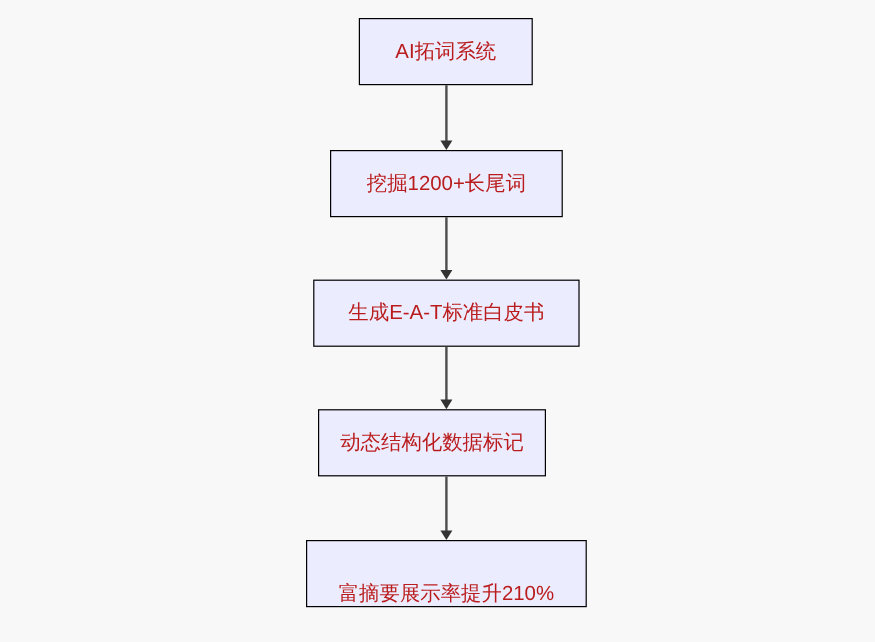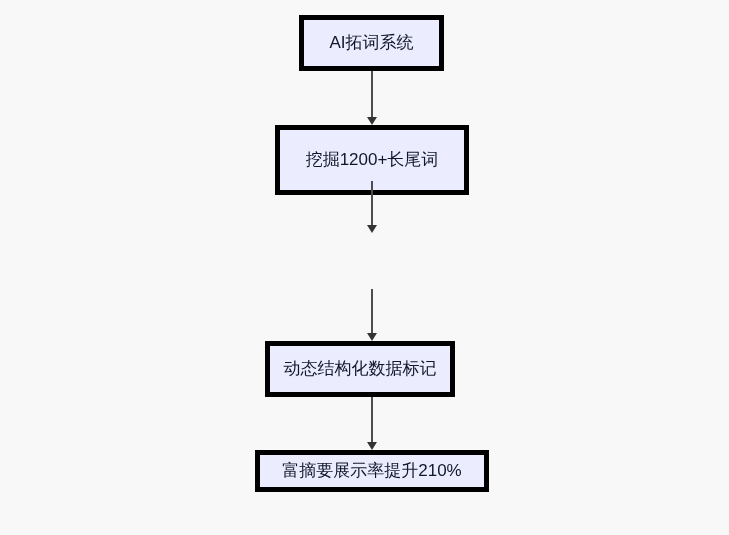--- a/index.html
+++ b/index.html
@@ -9,25 +9,25 @@
   .canvas {
     position: relative;
     width: 729px;
     height: 535px;
     background: #f8f8f8;
     overflow: hidden;
   }
   .node {
     position: absolute;
     background: #ECECFF;
-    border: 5px solid #000000;
+    border: 1px solid #000000;
     display: flex;
     align-items: center;
     justify-content: center;
-    color: #0f172a;
+    color: #b91c1c;
     font-size: 17px;
     text-align: center;
     line-height: 1.2;
   }
   .node span { white-space: nowrap; }
   .edge {
     position: absolute;
     width: 12px;
     transform: translateX(-6px); 
   }
@@ -44,24 +44,24 @@
     bottom: 0;
     left: 1px;
     width: 0;
     height: 0;
     border-left: 5px solid transparent;
     border-right: 5px solid transparent;
     border-top: 8px solid #333333;
   }
   
   .n0 { left: 299px; top: 15px;  width: 145px; height: 56px; }
-  .n1 { left: 275px; top: 125px; width: 194px; height: 70px; }
+  .n1 { left: 275px; top: 125px; width: 194px; height: 56px; }
   .n2 { left: 261px; top: 233px; width: 222px; height: 56px; }
   .n3 { left: 265px; top: 341px; width: 190px; height: 56px; }
-  .n4 { left: 255px; top: 450px; width: 234px; height: 42px; }
+  .n4 { left: 255px; top: 450px; width: 234px; height: 56px; align-items: flex-end; }
   
   .e0 { left: 372px; top: 71px;  height: 54px; }
   .e1 { left: 372px; top: 181px; height: 52px; }
   .e2 { left: 372px; top: 289px; height: 52px; }
   .e3 { left: 372px; top: 397px; height: 53px; }
 </style>
 </head>
 <body>
 
 <div class="canvas">
@@ -77,20 +77,23 @@
 
   <div class="node n1">
     <span>挖掘1200+长尾词</span>
   </div>
 
   <div class="edge e1">
     <div class="edge-line"></div>
     <div class="edge-head"></div>
   </div>
 
+  <div class="node n2">
+    <span>生成E-A-T标准白皮书</span>
+  </div>
 
   <div class="edge e2">
     <div class="edge-line"></div>
     <div class="edge-head"></div>
   </div>
 
   <div class="node n3">
     <span>动态结构化数据标记</span>
   </div>
 

